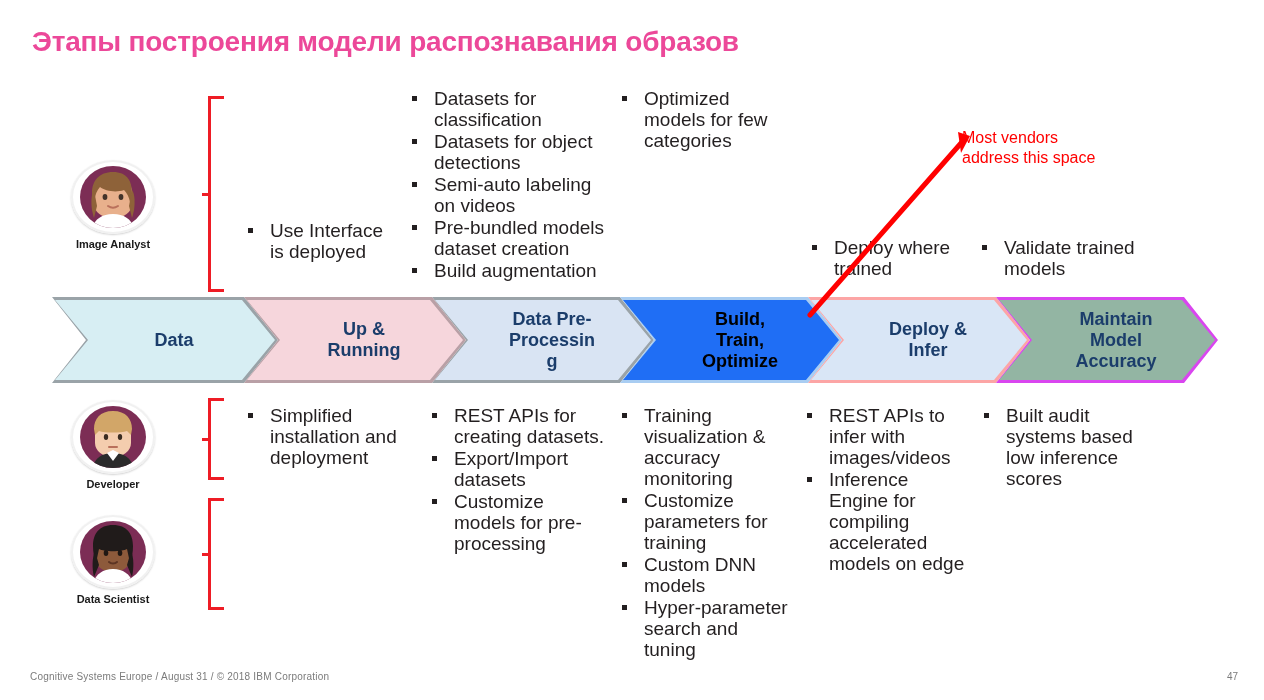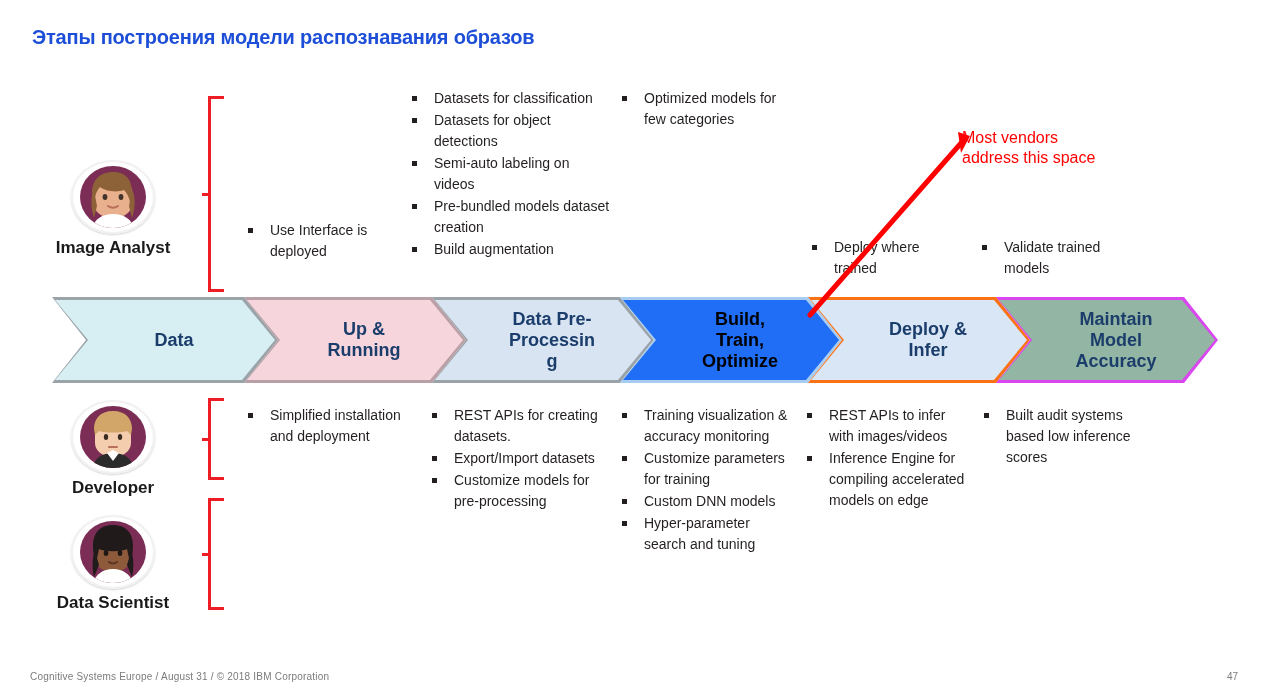--- a/index.html
+++ b/index.html
@@ -17,23 +17,23 @@
     height: 700px;
     background: #ffffff;
     overflow: hidden;
   }
 
   
   .slide-title {
     position: absolute;
     left: 32px;
     top: 26px;
-    font-size: 20px;
+    font-size: 28px;
     font-weight: bold;
-    color: #1d4ed8;
+    color: #ec4899;
     letter-spacing: -0.2px;
     white-space: nowrap;
   }
 
   
   .persona {
     position: absolute;
     width: 150px;
     text-align: center;
   }
@@ -55,21 +55,21 @@
     left: 9px;
     top: 6px;
     right: 9px;
     bottom: 6px;
     border-radius: 50%;
     background: #7c2d55;
     overflow: hidden;
   }
   .persona-label {
     margin-top: 4px;
-    font-size: 17px;
+    font-size: 11px;
     font-weight: bold;
     color: #1a1a1a;
   }
 
   
   .bracket {
     position: absolute;
     border: 3px solid #ee1c25;
     border-right: none;
     box-sizing: border-box;
@@ -81,21 +81,21 @@
     top: 50%;
     width: 9px;
     height: 3px;
     margin-top: -1.5px;
     background: #ee1c25;
   }
 
   
   .bullets {
     position: absolute;
-    font-size: 14px;
+    font-size: 19px;
     line-height: 21px;
     color: #231f20;
   }
   .bullets ul {
     margin: 0;
     padding: 0;
     list-style: none;
   }
   .bullets li {
     position: relative;
@@ -303,21 +303,21 @@
 Running</div>
     </div>
 
     <div class="chev" style="left:568px; width:222px; background:#a9cdf2;">
       <div class="chev-inner" style="background:#1f6ef5;"></div>
       <div class="chev-text" style="color:#000000;">Build,
 Train,
 Optimize</div>
     </div>
 
-    <div class="chev" style="left:756px; width:222px; background:#f97316;">
+    <div class="chev" style="left:756px; width:222px; background:#fca5a5;">
       <div class="chev-inner" style="background:#d9e6f6;"></div>
       <div class="chev-text">Deploy &amp;
 Infer</div>
     </div>
 
     <div class="chev" style="left:944px; width:222px; background:#d946ef;">
       <div class="chev-inner" style="background:#93b5a3;"></div>
       <div class="chev-text">Maintain
 Model
 Accuracy</div>

